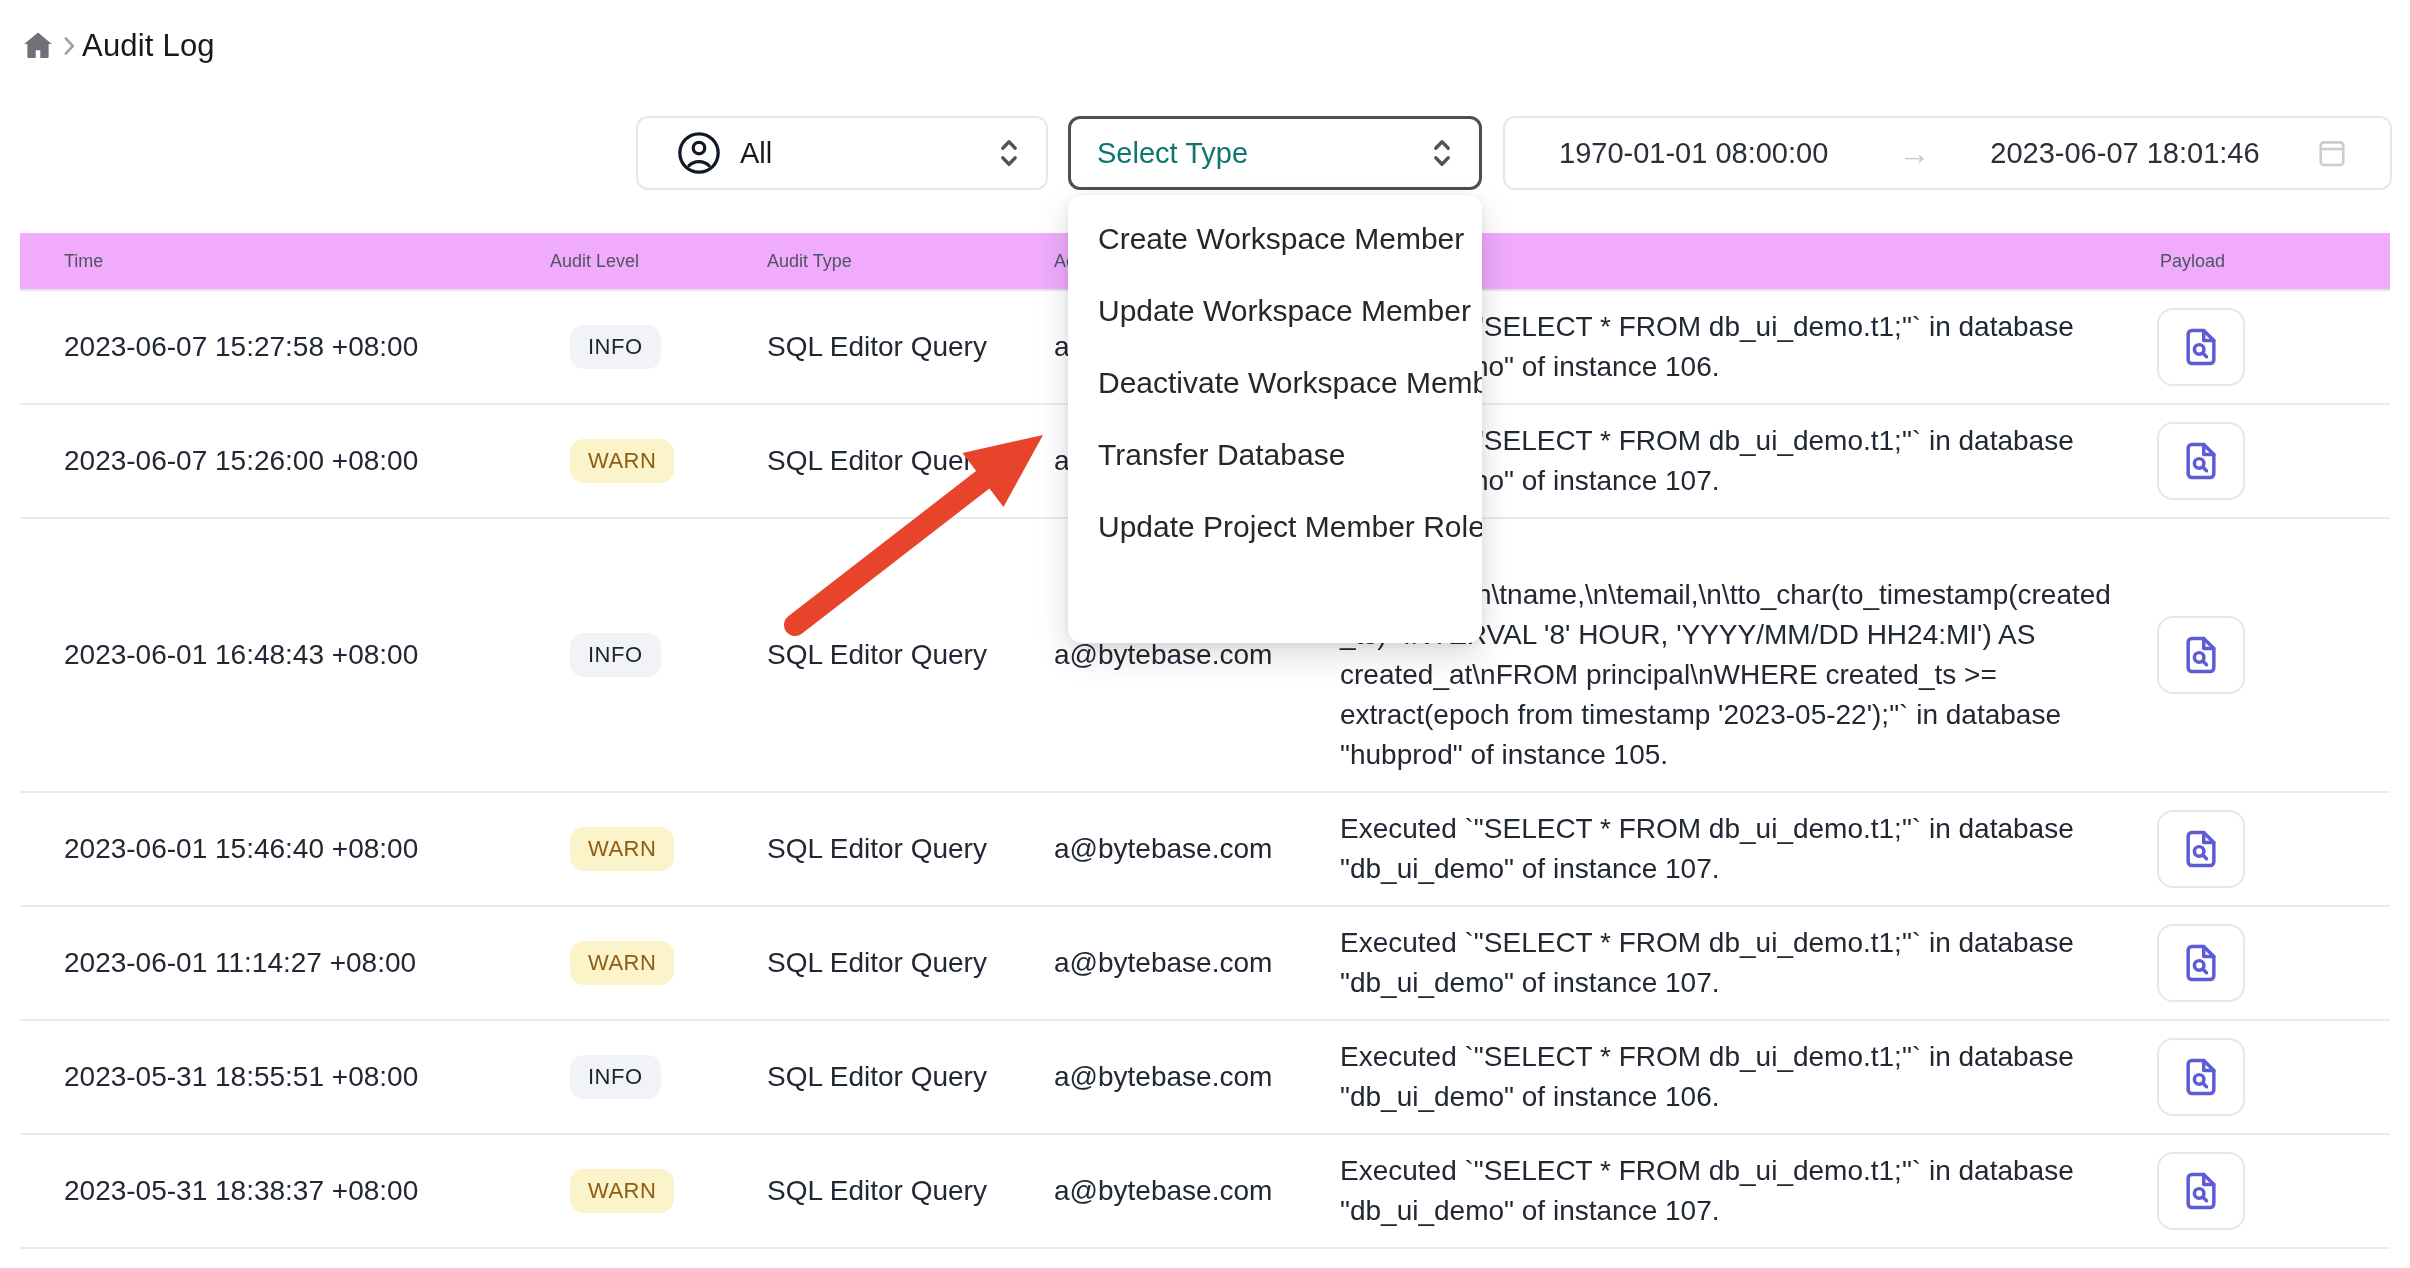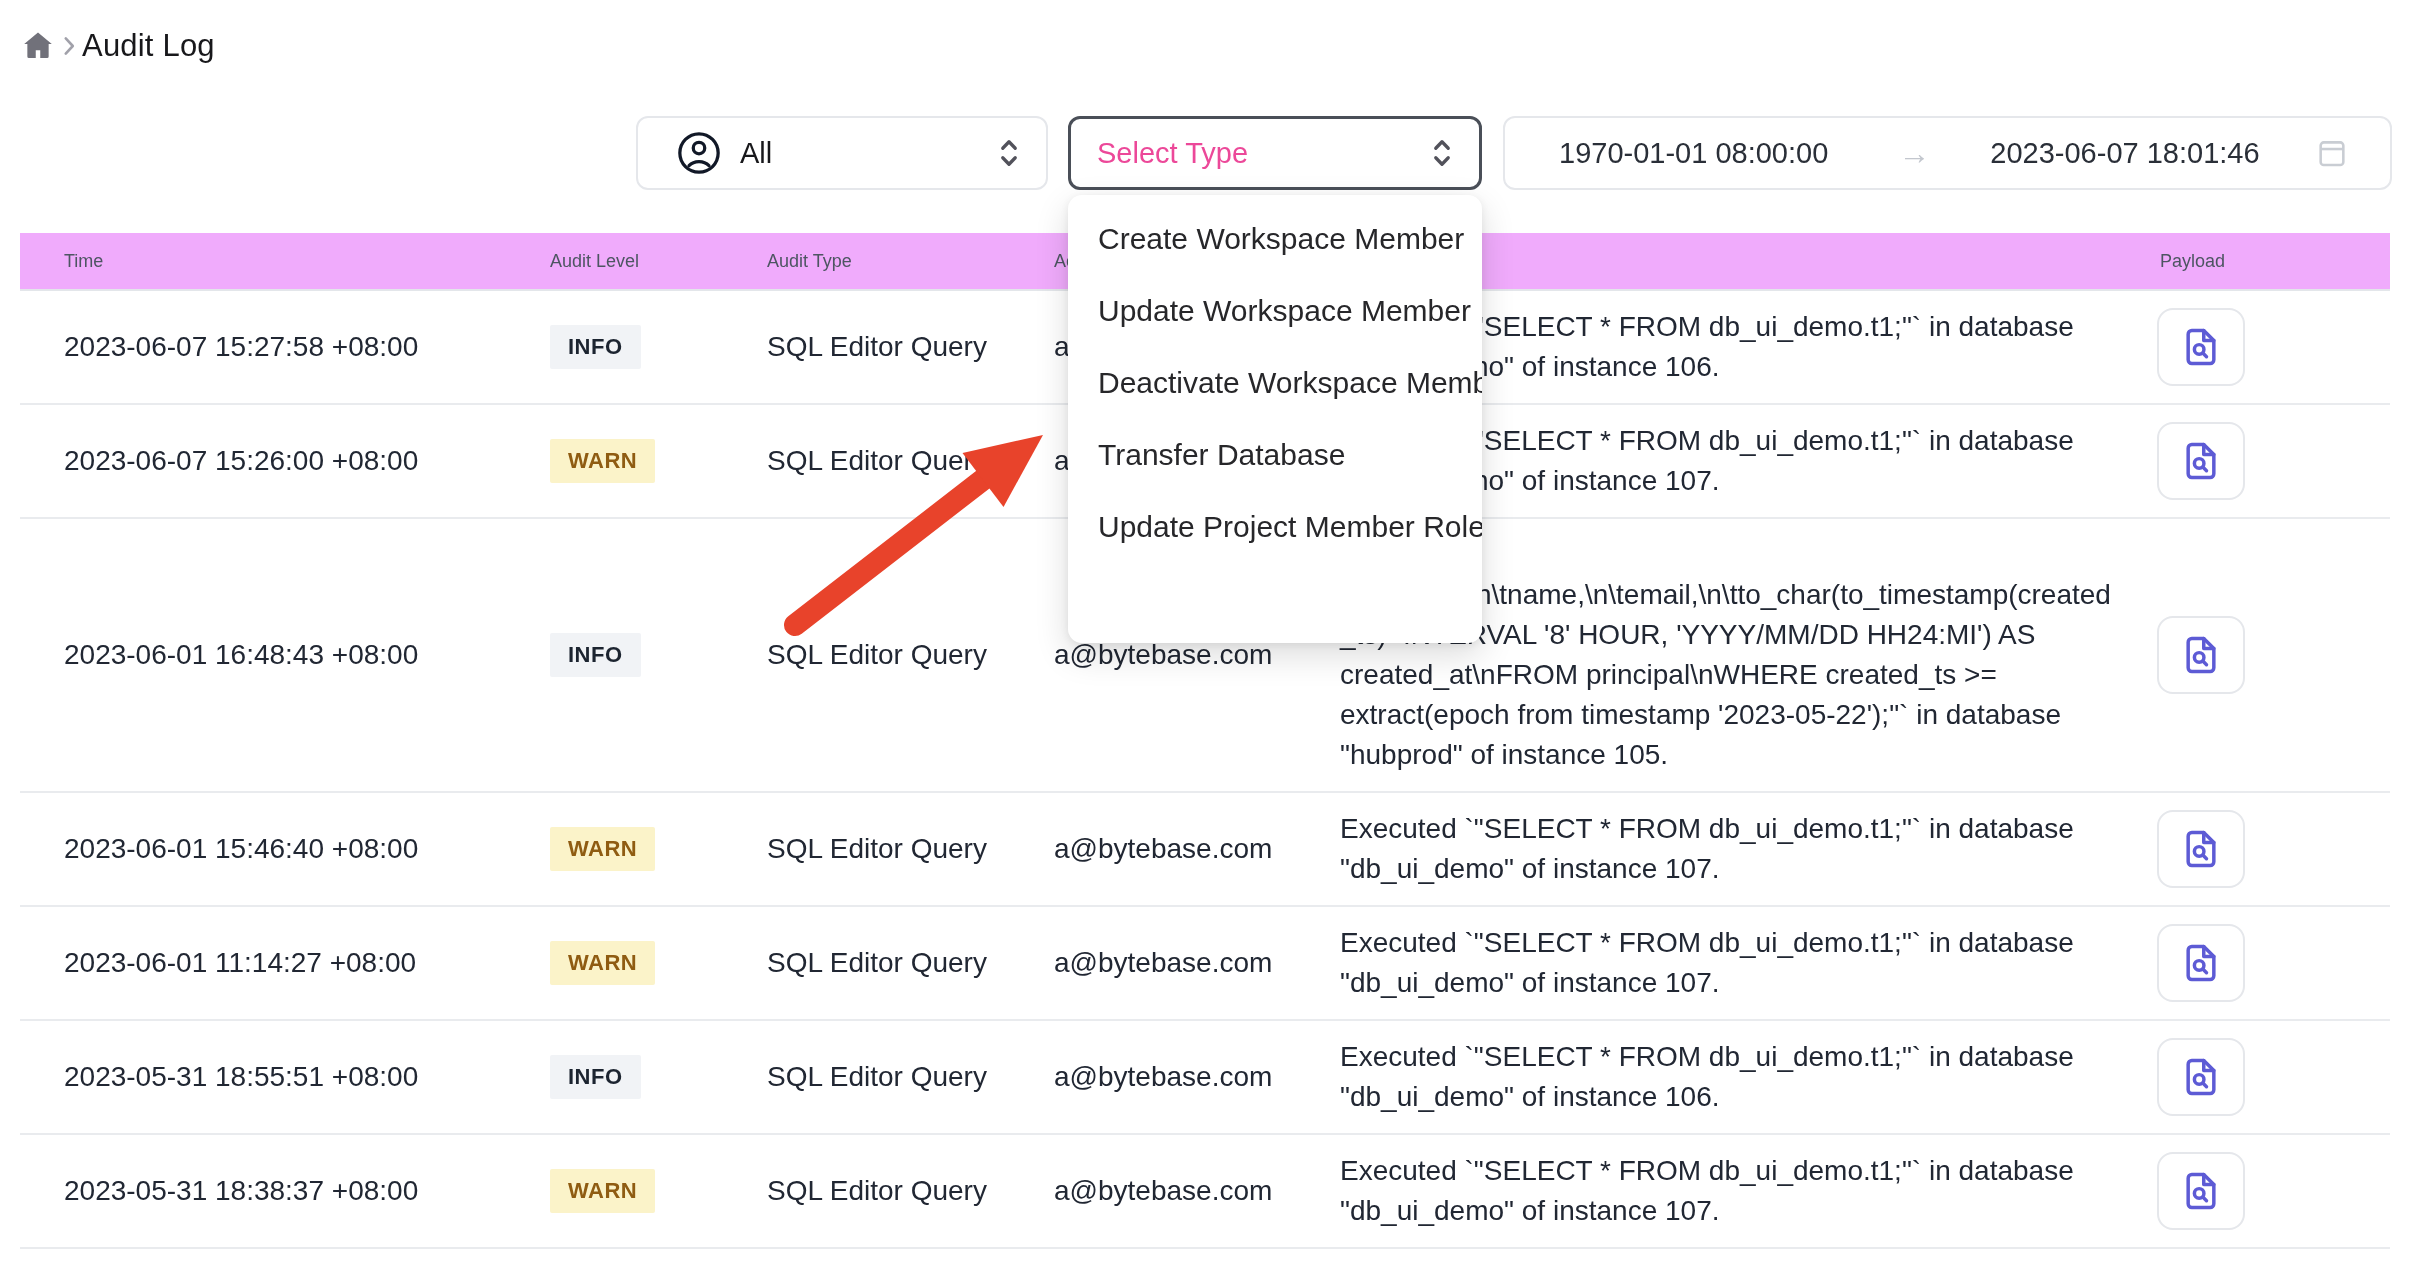--- a/index.html
+++ b/index.html
@@ -13,36 +13,36 @@
   .crumb-title{font-size:31px;font-weight:500;color:#18181b;letter-spacing:.2px;}
 
   
   .select,.daterange{position:absolute;top:116px;height:74px;background:#fff;border:2px solid #e5e7eb;
         border-radius:12px;display:flex;align-items:center;box-sizing:border-box;font-size:29px;}
   .actor-select{left:636px;width:412px;padding:0 22px 0 38px;gap:18px;cursor:pointer;}
   .actor-select .val{color:#18181b;flex:1;}
   .user-ic{width:46px;height:46px;color:#111827;flex:0 0 auto;}
   .updown{width:30px;height:34px;color:#52525b;flex:0 0 auto;}
   .type-select{left:1068px;width:414px;border:3px solid #4a4f58;padding:0 22px 0 26px;cursor:pointer;}
-  .type-select .ph{color:#ec4899;flex:1;}
+  .type-select .ph{color:#0f766e;flex:1;}
   .daterange{left:1503px;width:889px;padding:0 40px 0 54px;color:#2a2f38;cursor:pointer;}
   .daterange .arrow-glyph{color:#c3c7ce;font-size:32px;margin:0 60px 0 70px;}
   .daterange .end{flex:1;}
   .cal-ic{width:36px;height:34px;color:#c9cdd3;flex:0 0 auto;}
 
   
   .audit-table{position:absolute;left:20px;top:233px;width:2370px;}
   .thead,.trow{display:grid;grid-template-columns:486px 217px 287px 286px 800px 1fr;
         padding-left:44px;box-sizing:border-box;align-items:center;}
   .thead{height:58px;background:#f0abfc;border-bottom:2px solid #e3e6ea;
         font-size:18px;font-weight:500;color:#4d5562;}
   .trow{min-height:114px;border-bottom:2px solid #e9ebee;background:#fff;font-size:28px;color:#212733;}
   .cell{padding-right:20px;}
   .cell-comment{line-height:40px;overflow-wrap:anywhere;padding:16px 20px 16px 0;}
-  .badge{display:inline-block;padding:9px 18px;border-radius:2px;font-size:22px;font-weight:700;letter-spacing:.5px;}
+  .badge{display:inline-block;padding:9px 18px;border-radius:14px;font-size:22px;font-weight:400;letter-spacing:.5px;margin-left:20px;}
   .badge.info{background:#f1f3f6;color:#1c2430;}
   .badge.warn{background:#fbf3c9;color:#8f5c12;}
   .payload-btn{width:88px;height:78px;margin-left:17px;background:#fff;border:2px solid #e5e7eb;
         border-radius:16px;display:flex;align-items:center;justify-content:center;cursor:pointer;}
   .payload-btn svg{width:44px;height:48px;color:#5d5bd5;}
 
   
   .dropdown{position:absolute;left:1068px;top:195px;width:414px;height:448px;background:#fff;
         border-radius:14px;box-shadow:0 12px 34px rgba(0,0,0,.14),0 2px 8px rgba(0,0,0,.07);
         padding:8px 0;box-sizing:border-box;z-index:10;overflow:hidden;}

